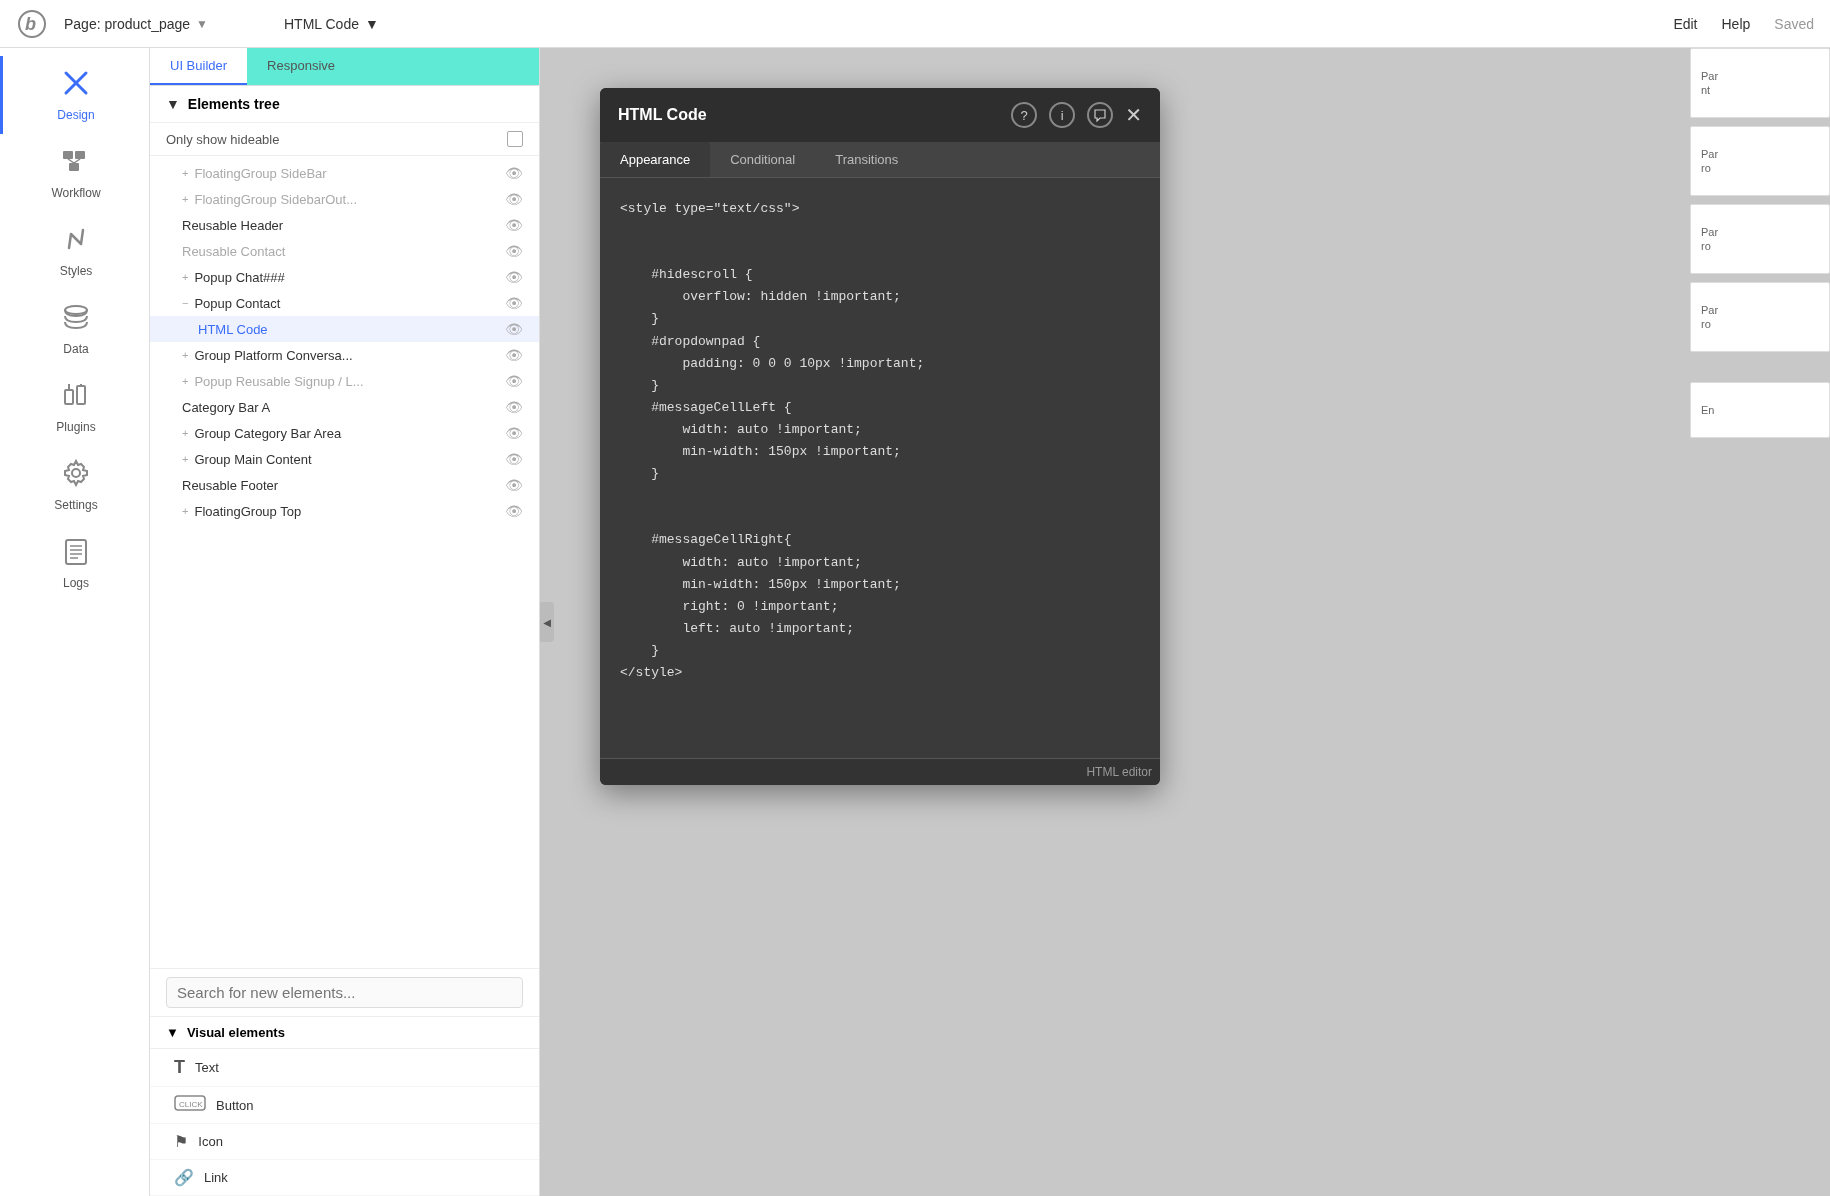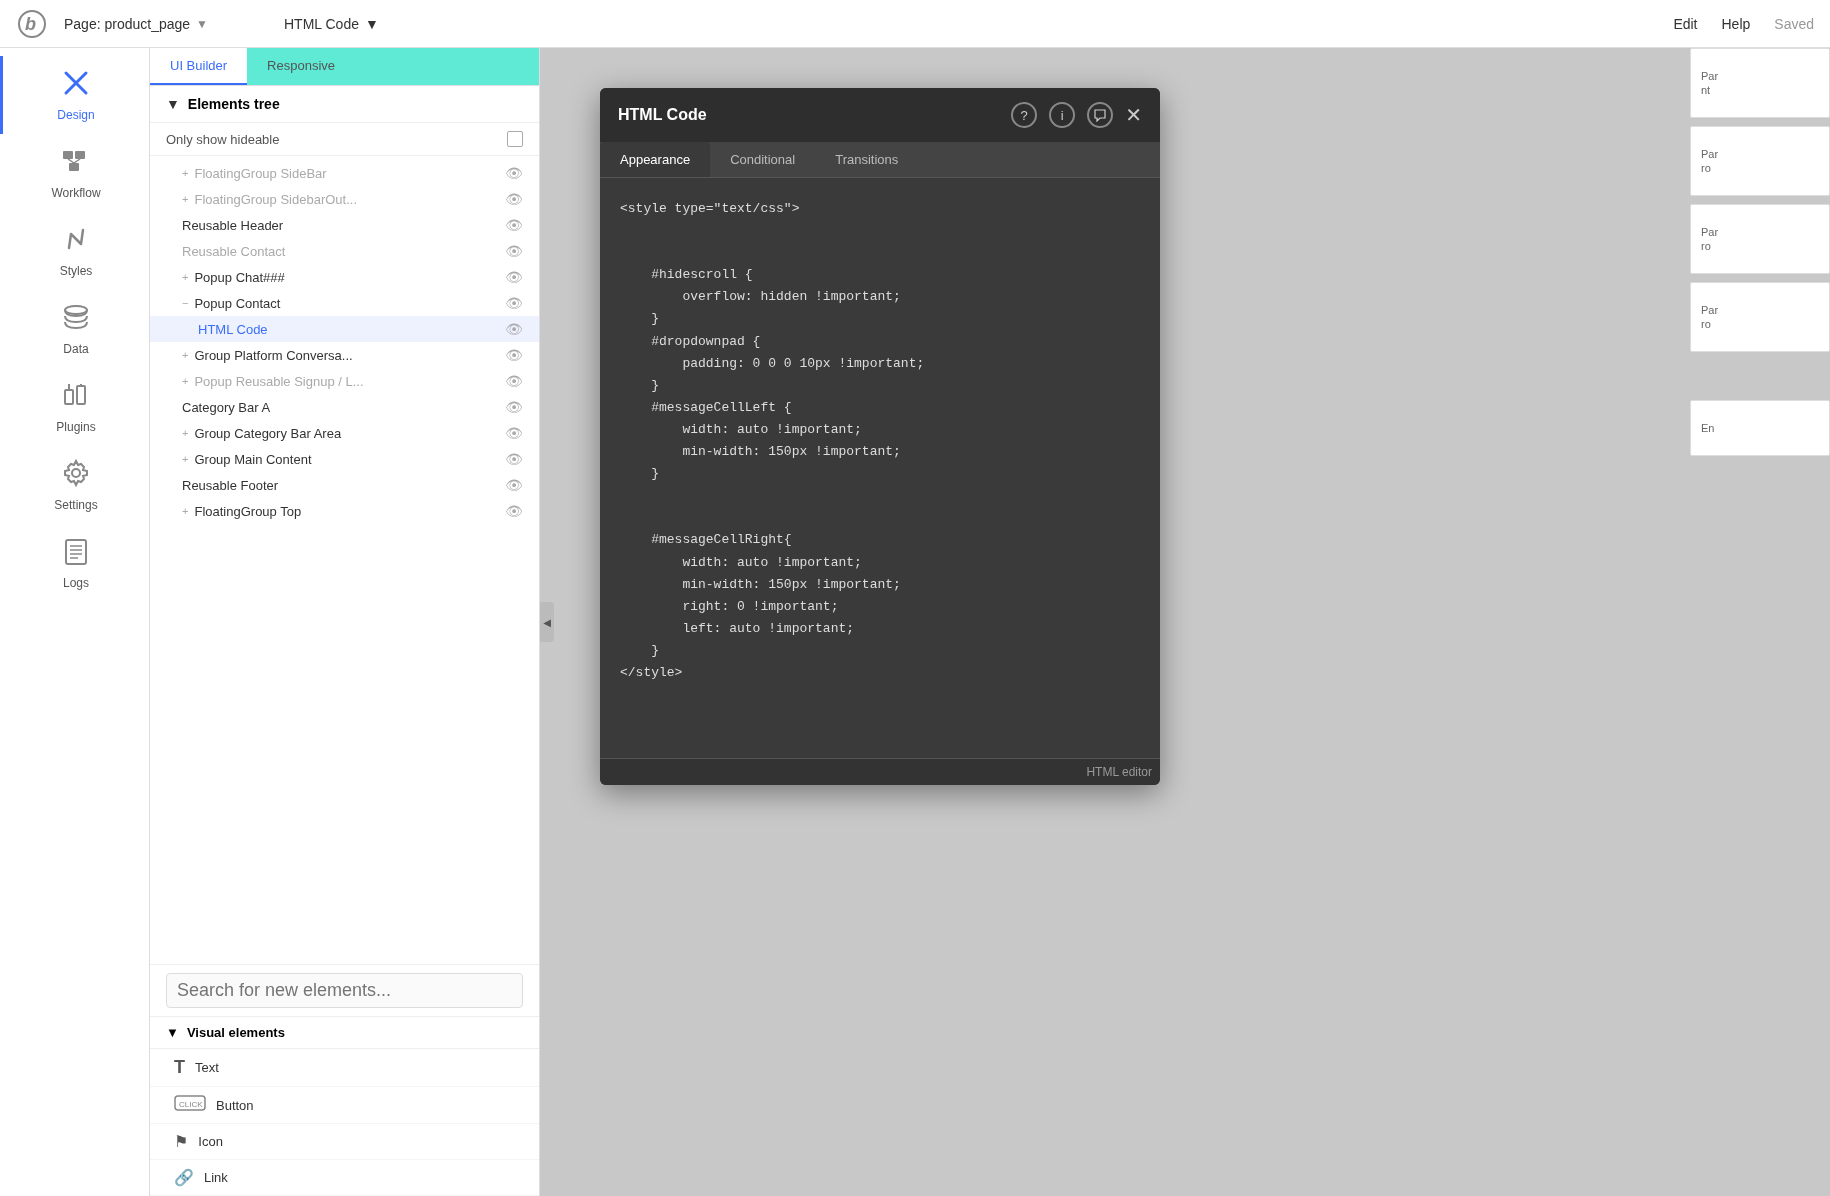--- a/index.html
+++ b/index.html
@@ -198,21 +198,21 @@
       padding: 8px 16px;
       border-top: 1px solid #eee;
       border-bottom: 1px solid #eee;
     }
 
     .search-new-elements input {
       width: 100%;
       padding: 6px 10px;
       border: 1px solid #ddd;
       border-radius: 4px;
-      font-size: 18px;
+      font-size: 15px;
       color: #999;
       background: #fafafa;
       outline: none;
     }
 
     .visual-elements-section {
       padding: 0;
     }
 
     .visual-elements-header {
@@ -691,20 +691,20 @@
       </div>
       <div class="preview-card">
         <span class="par">Par<br>ro</span>
       </div>
       <div class="preview-card">
         <span class="par">Par<br>ro</span>
       </div>
       <div class="preview-card">
         <span class="par">Par<br>ro</span>
       </div>
-      <div class="preview-card" style="margin-top: 40px;">
+      <div class="preview-card" style="margin-top: 22px;">
         <span class="par">En</span>
       </div>
     </div>
 
   </div>
 
 </div>
 
 </body></html>

